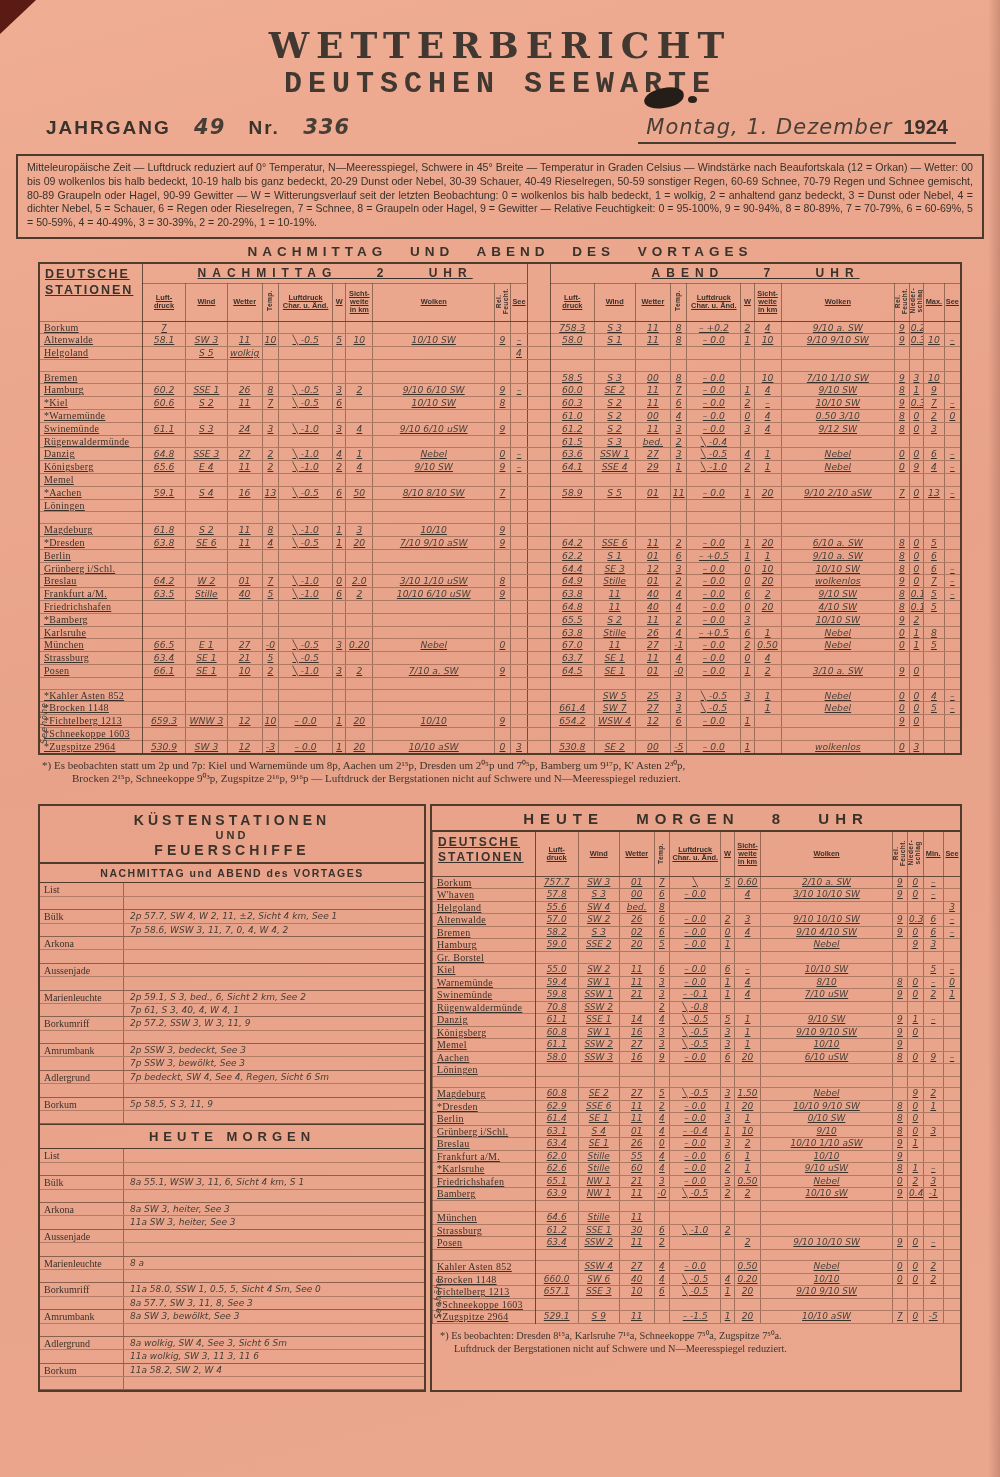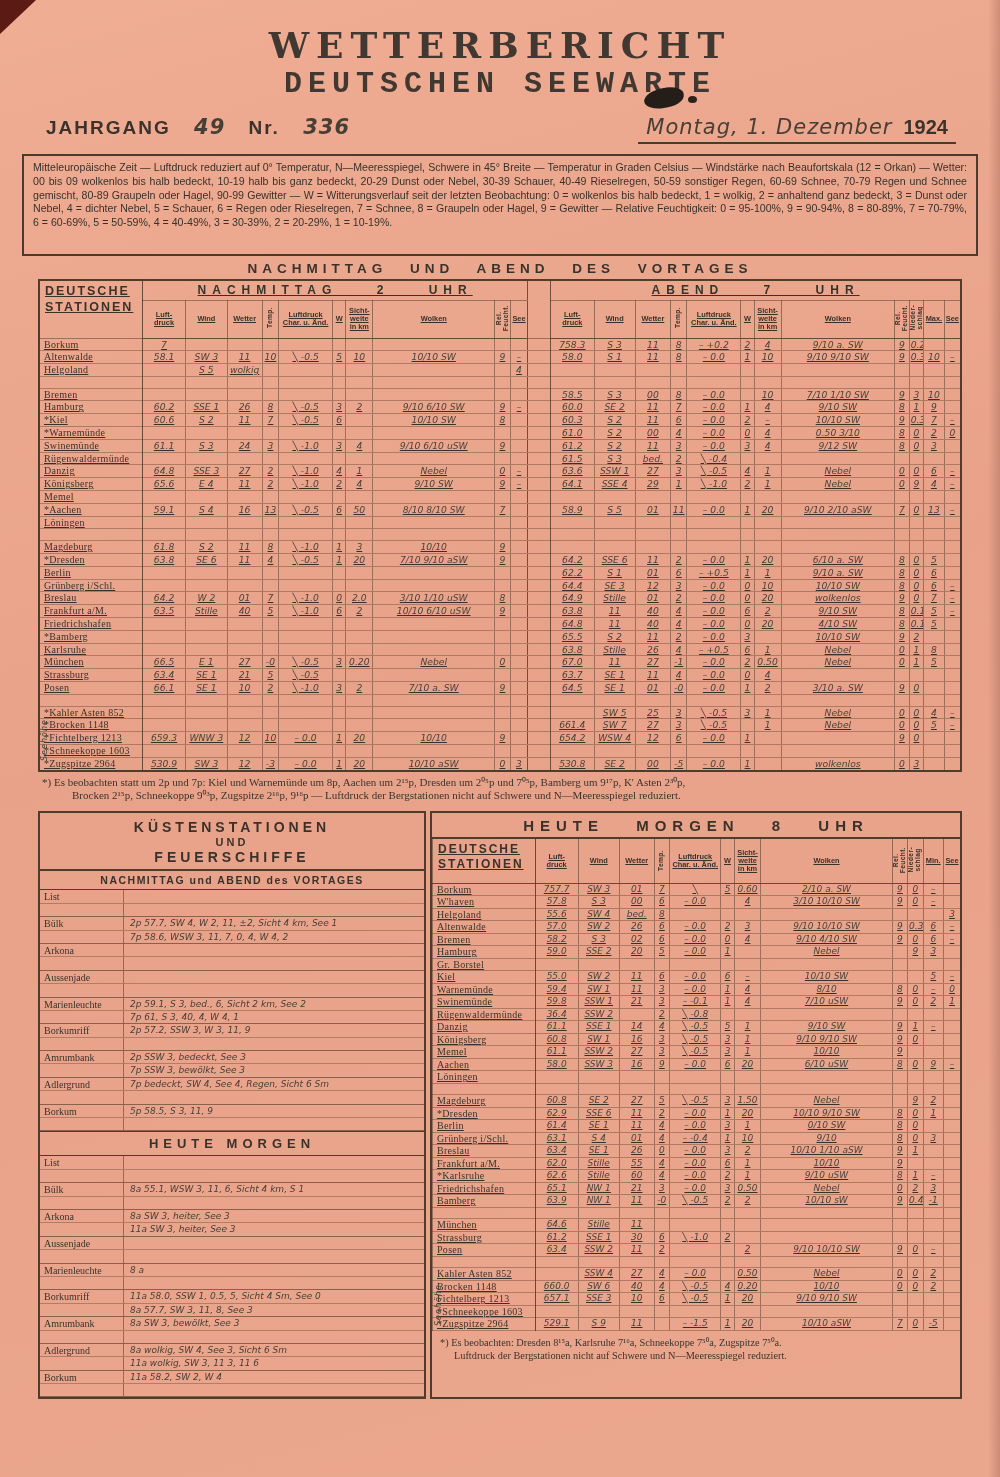--- a/index.html
+++ b/index.html
@@ -23,21 +23,21 @@
 
   .hw{font-family:"DejaVu Sans",sans-serif;font-style:italic;color:#473e35;}
 
   .issue{display:flex;justify-content:space-between;align-items:baseline;margin-top:14px;padding:0 44px 0 46px;}
   .issue-left{font-family:"Liberation Sans",sans-serif;font-weight:bold;font-size:19px;letter-spacing:2px;color:#3b332b;}
   .issue-left .hnum{font-size:21px;letter-spacing:1px;margin:0 16px;}
   .issue-right{border-bottom:2px solid #4a3b30;padding:0 8px 3px 8px;}
   .issue-right .hdate{font-size:21px;letter-spacing:1px;}
   .issue-right .year{font-family:"Liberation Sans",sans-serif;font-weight:bold;font-size:20px;margin-left:7px;color:#3b332b;}
 
-  .legend{margin:10px 22px 0;border:2px solid #4c3a2c;padding:5px 9px;height:102px;overflow:hidden;
+  .legend{margin:10px 16px 0;border:2px solid #4c3a2c;padding:5px 9px;height:85px;overflow:hidden;
     font-family:"Liberation Sans",sans-serif;font-size:10.6px;line-height:1.3;text-align:justify;color:#39312a;}
 
   .main-caption{text-align:center;font-family:"Liberation Sans",sans-serif;font-weight:bold;
     font-size:13.5px;letter-spacing:5px;word-spacing:14px;margin-top:5px;color:#3a322b;}
 
   
   .mt-wrap{position:relative;margin:3px 38px 0;}
   table.wt{width:100%;border-collapse:collapse;table-layout:fixed;border:2px solid #503c2b;text-decoration:underline;}
   .wt th{font-family:"Liberation Sans",sans-serif;font-weight:bold;color:#3a322b;
     border-left:1px solid rgba(80,58,40,.55);border-bottom:1px solid rgba(80,58,40,.5);}
@@ -57,21 +57,21 @@
     font-size:10px;letter-spacing:.3px;border-right:1.5px solid rgba(70,50,36,.8);}
   .wt td.c{font-family:"DejaVu Sans",sans-serif;font-style:italic;color:#4b4239;}
   .wt .gaphead,.wt .gapcell{border-left:1.5px solid rgba(80,58,40,.8);border-right:1.5px solid rgba(80,58,40,.8);}
   .seehoehe{position:absolute;left:2px;width:12px;writing-mode:vertical-rl;transform:rotate(180deg);
     font-size:8px;letter-spacing:1px;color:#4b4239;text-align:center;}
 
   .footnote{margin:4px 42px 0;font-size:11px;line-height:1.22;color:#3c342c;}
   .footnote .fn2{padding-left:30px;}
 
   
-  .bottom{display:flex;gap:4px;margin:9px 38px 0;align-items:stretch;}
+  .bottom{display:flex;gap:4px;margin:19px 38px 0;align-items:stretch;}
   .coastal{width:388px;border:2px solid #503c2b;}
   .coastal .hd{text-align:center;border-bottom:2px solid #503c2b;padding:6px 0 4px;}
   .coastal .hd .l1{font-family:"Liberation Sans",sans-serif;font-weight:bold;font-size:14px;letter-spacing:4px;}
   .coastal .hd .l2{font-family:"Liberation Sans",sans-serif;font-weight:bold;font-size:11px;letter-spacing:3px;margin:1px 0;}
   .coastal .sub{text-align:center;font-family:"Liberation Sans",sans-serif;font-weight:bold;
     font-size:10.5px;letter-spacing:1.5px;border-bottom:1.5px solid #503c2b;padding:3px 0;}
   .cline{display:flex;height:13.4px;border-bottom:1px solid rgba(96,64,44,.4);}
   .cline.block-end{border-bottom-color:rgba(80,56,40,.62);}
   .cline .sname{width:84px;flex:0 0 84px;border-right:1px solid rgba(80,58,40,.55);
     font-size:10px;line-height:13px;padding-left:4px;white-space:nowrap;overflow:hidden;}
@@ -1436,21 +1436,21 @@
               <td class="c hw">1</td>
               <td class="c hw">4</td>
               <td class="c hw">7/10  uSW</td>
               <td class="c hw">9</td>
               <td class="c hw">0</td>
               <td class="c hw">2</td>
               <td class="c hw">1</td>
             </tr>
             <tr>
               <td class="station">Rügenwaldermünde</td>
-              <td class="c hw">36.4</td>
+              <td class="c hw">70.8</td>
               <td class="c hw">SSW 2</td>
               <td class="c hw"></td>
               <td class="c hw">2</td>
               <td class="c hw">╲ -0.8</td>
               <td class="c hw"></td>
               <td class="c hw"></td>
               <td class="c hw"></td>
               <td class="c hw"></td>
               <td class="c hw"></td>
               <td class="c hw"></td>

